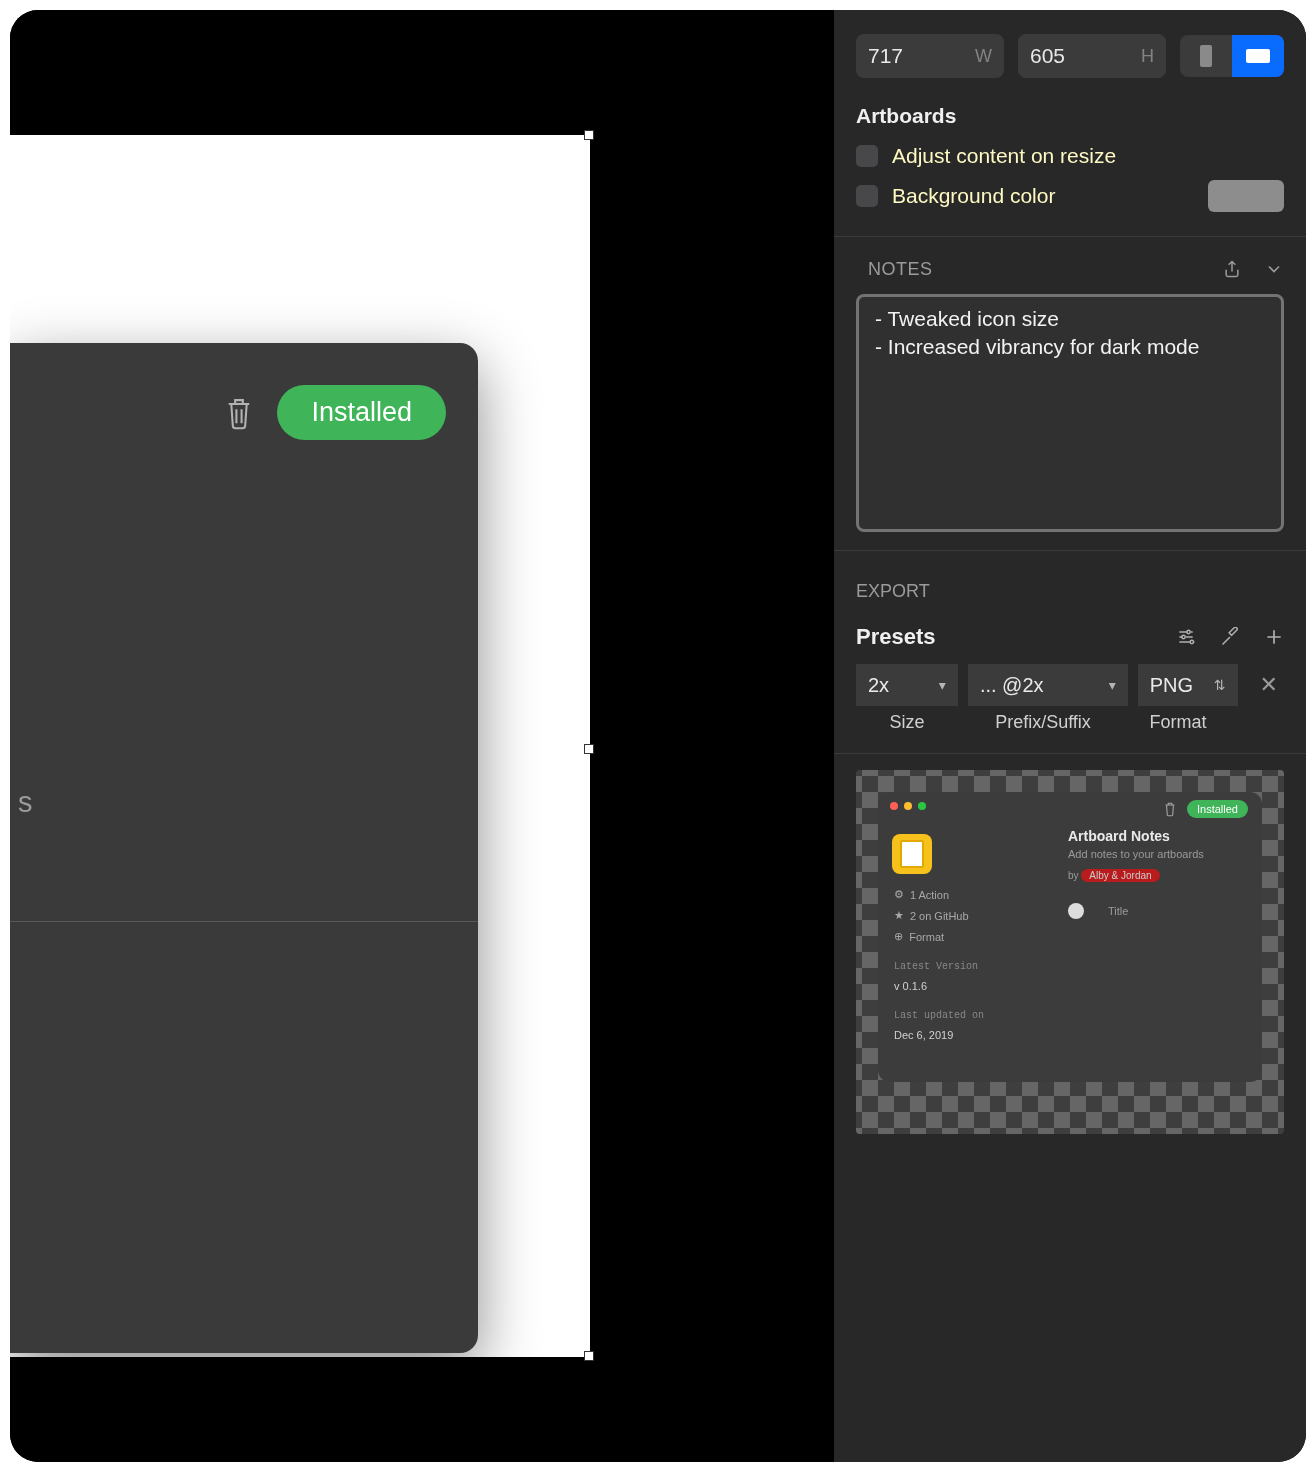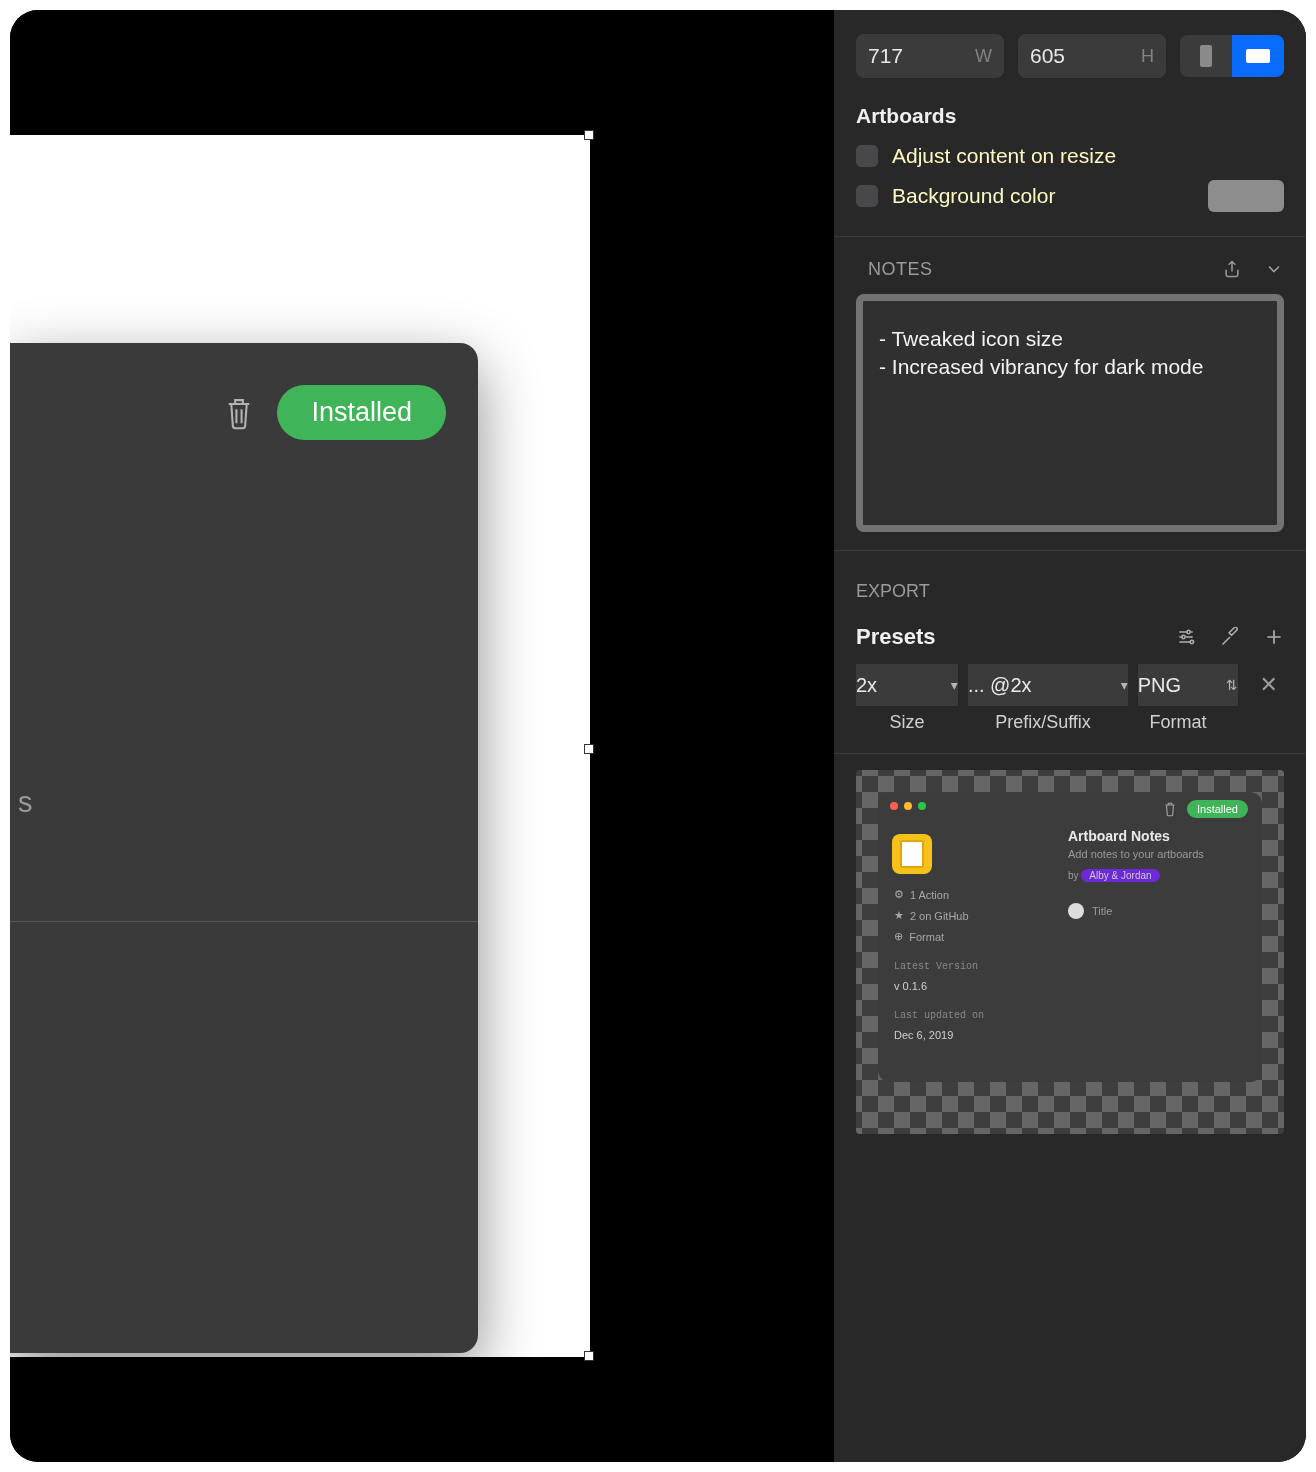--- a/index.html
+++ b/index.html
@@ -167,23 +167,23 @@
   align-items: flex-start;
   padding: 22px 22px 14px 22px;
   margin-left: 12px;
 }
 .panel-header .lbl { font-size: 18px; color: #9b9b9b; letter-spacing: 0.5px; }
 .panel-header .icons { margin-left: auto; display: flex; gap: 22px; color: #9b9b9b; }
 
 .notes-box {
   margin: 0 22px;
   background: #303030;
-  border: 7px solid #737373;
+  border: 3px solid #737373;
   border-radius: 8px;
-  padding: 24px 16px;
+  padding: 8px 16px;
   min-height: 238px;
   font-size: 21px;
   line-height: 1.35;
   color: #f2f2f2;
 }
 
 .export-header {
   padding: 30px 22px 8px 22px;
   font-size: 18px;
   color: #9b9b9b;
@@ -203,21 +203,21 @@
   padding: 4px 22px 6px 22px;
   align-items: center;
 }
 .select {
   background: #3b3b3b;
   border-radius: 0;
   height: 42px;
   display: flex;
   align-items: center;
   justify-content: space-between;
-  padding: 0 0;
+  padding: 0 12px;
   font-size: 20px;
   color: #eaeaea;
 }
 .select .chev { color: #b5b5b5; font-size: 14px; }
 .sel-size { width: 102px; }
 .sel-prefix { width: 160px; }
 .sel-format { width: 100px; }
 .remove-x { color: #9b9b9b; font-size: 22px; margin-left: 6px; padding: 6px; }
 
 .export-labels {
@@ -268,22 +268,22 @@
 .pv-right { flex:1; }
 .pv-icon {
   width:40px; height:40px; background:#f7c11b; border-radius:8px;
   position:absolute; left:14px; top:42px;
   display:flex;align-items:center;justify-content:center;
 }
 .pv-icon .inner{width:24px;height:28px;background:#fff;border-radius:2px;border:2px solid #e3a800;}
 .pv-title{font-size:14px;font-weight:600;color:#eaeaea;}
 .pv-sub{font-size:11px;color:#9a9a9a;margin-top:4px;}
 .pv-by{font-size:10px;color:#9a9a9a;margin-top:10px;}
-.pv-by .badge{background:#6d28d9;border-radius:999px;padding:1px 8px;color:#ccc;}
-.pv-row{display:flex;gap:8px;align-items:center;margin-top:22px;}
+.pv-by .badge{background:#b91c1c;border-radius:999px;padding:1px 8px;color:#ccc;}
+.pv-row{display:flex;gap:24px;align-items:center;margin-top:22px;}
 .pv-av{width:16px;height:16px;border-radius:50%;background:#ddd;}
 .pv-row-title{font-size:11px;color:#9a9a9a;}
 
 svg { display: block; }
 </style>
 </head>
 <body>
 
 <div class="window">
 

